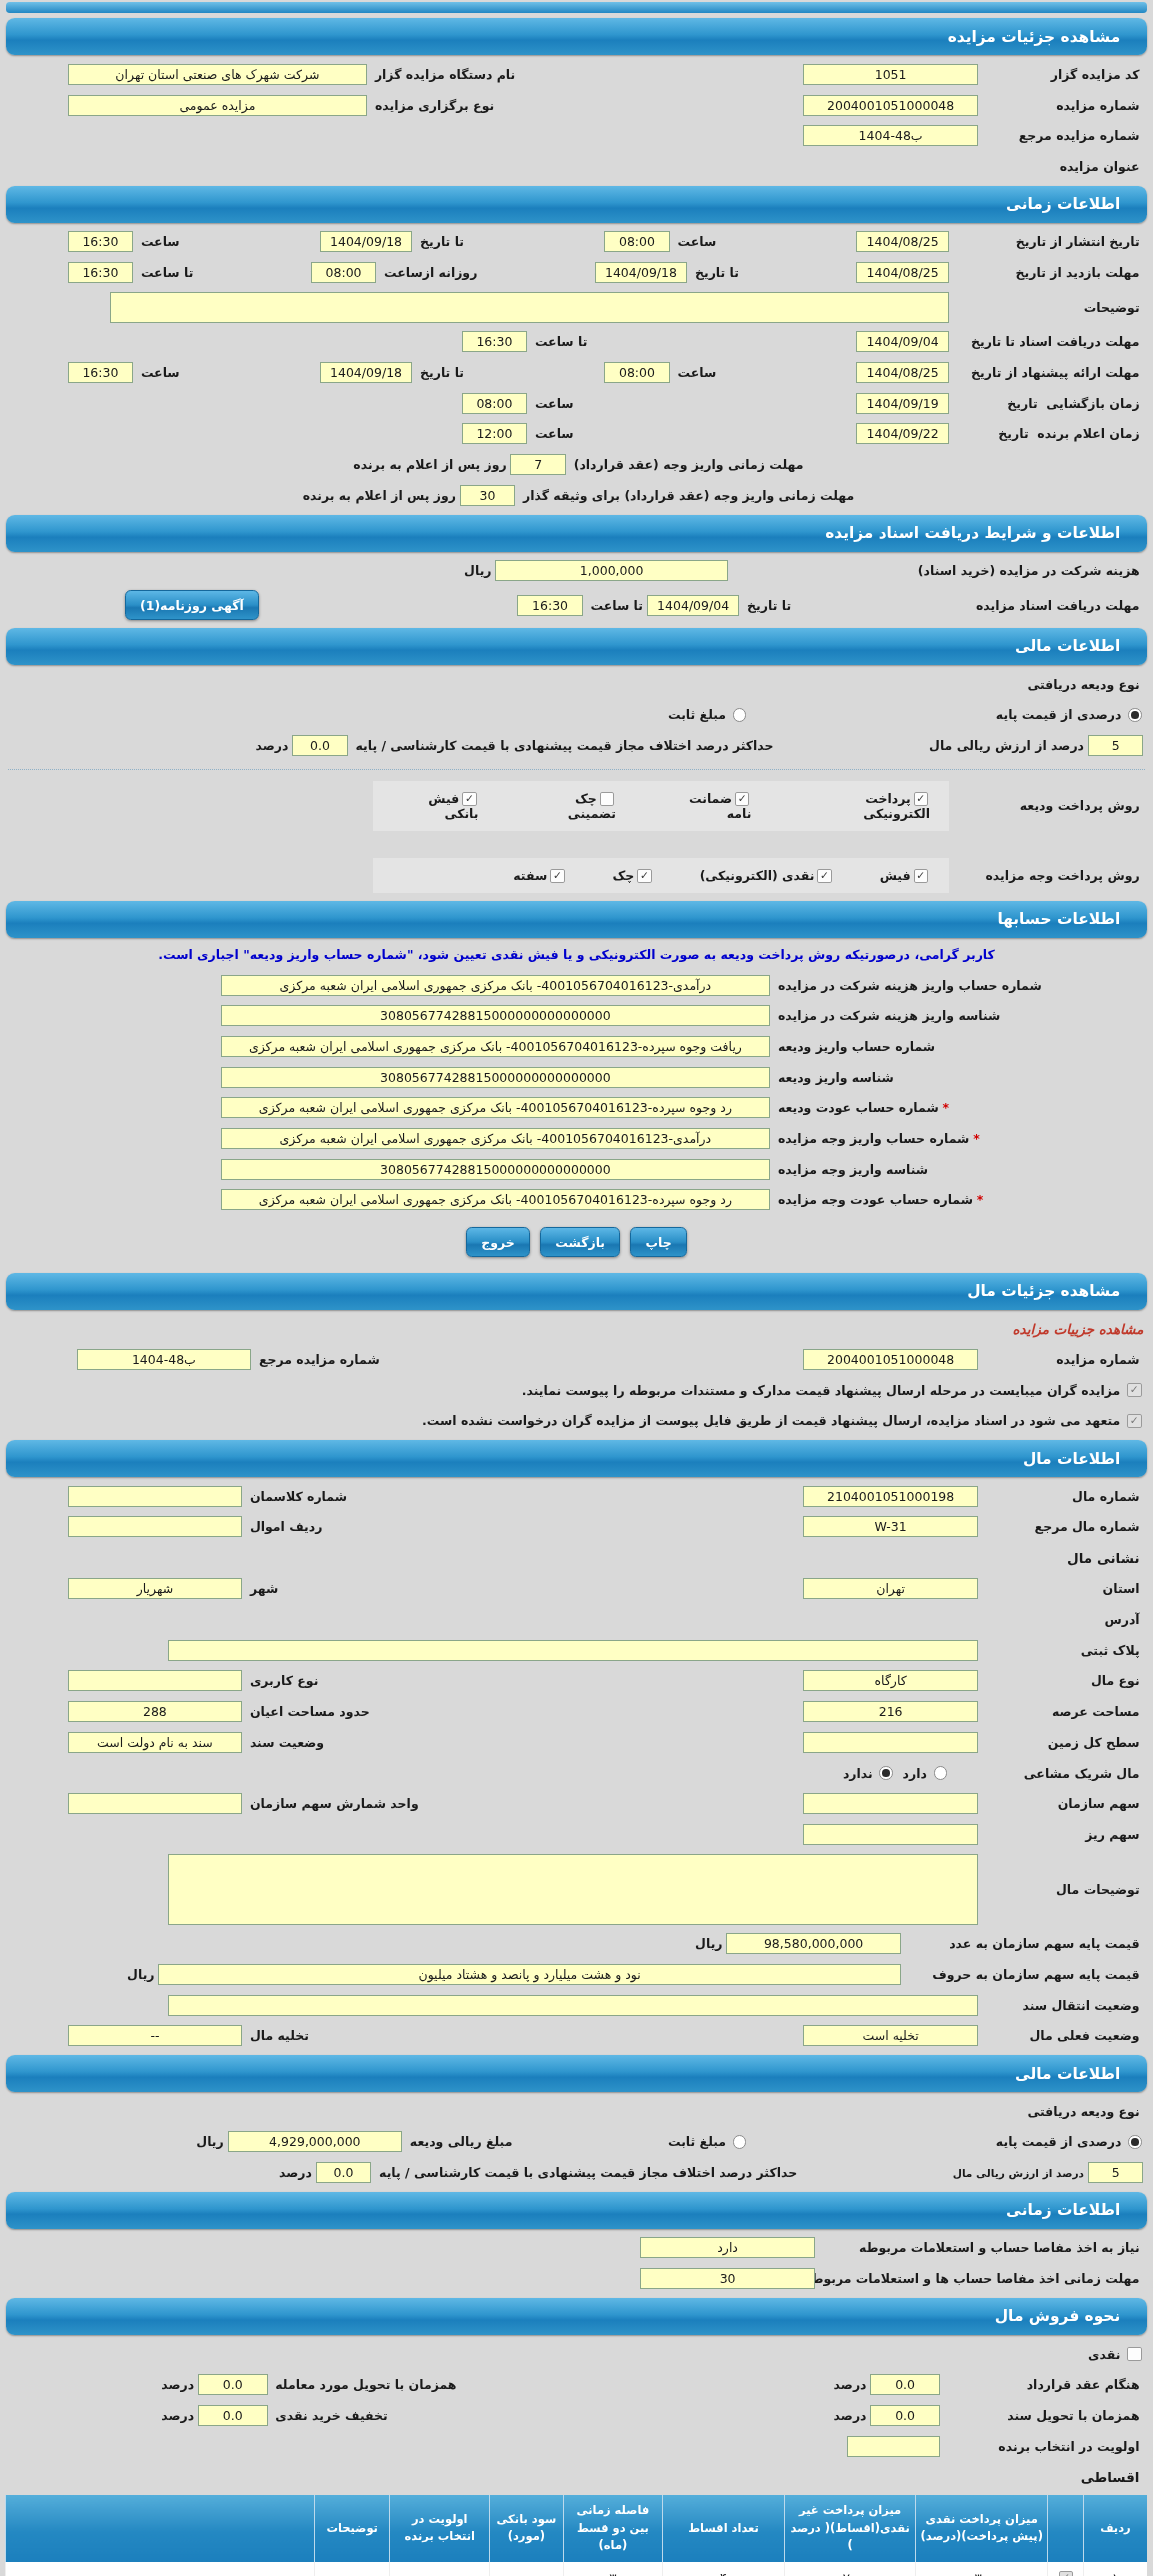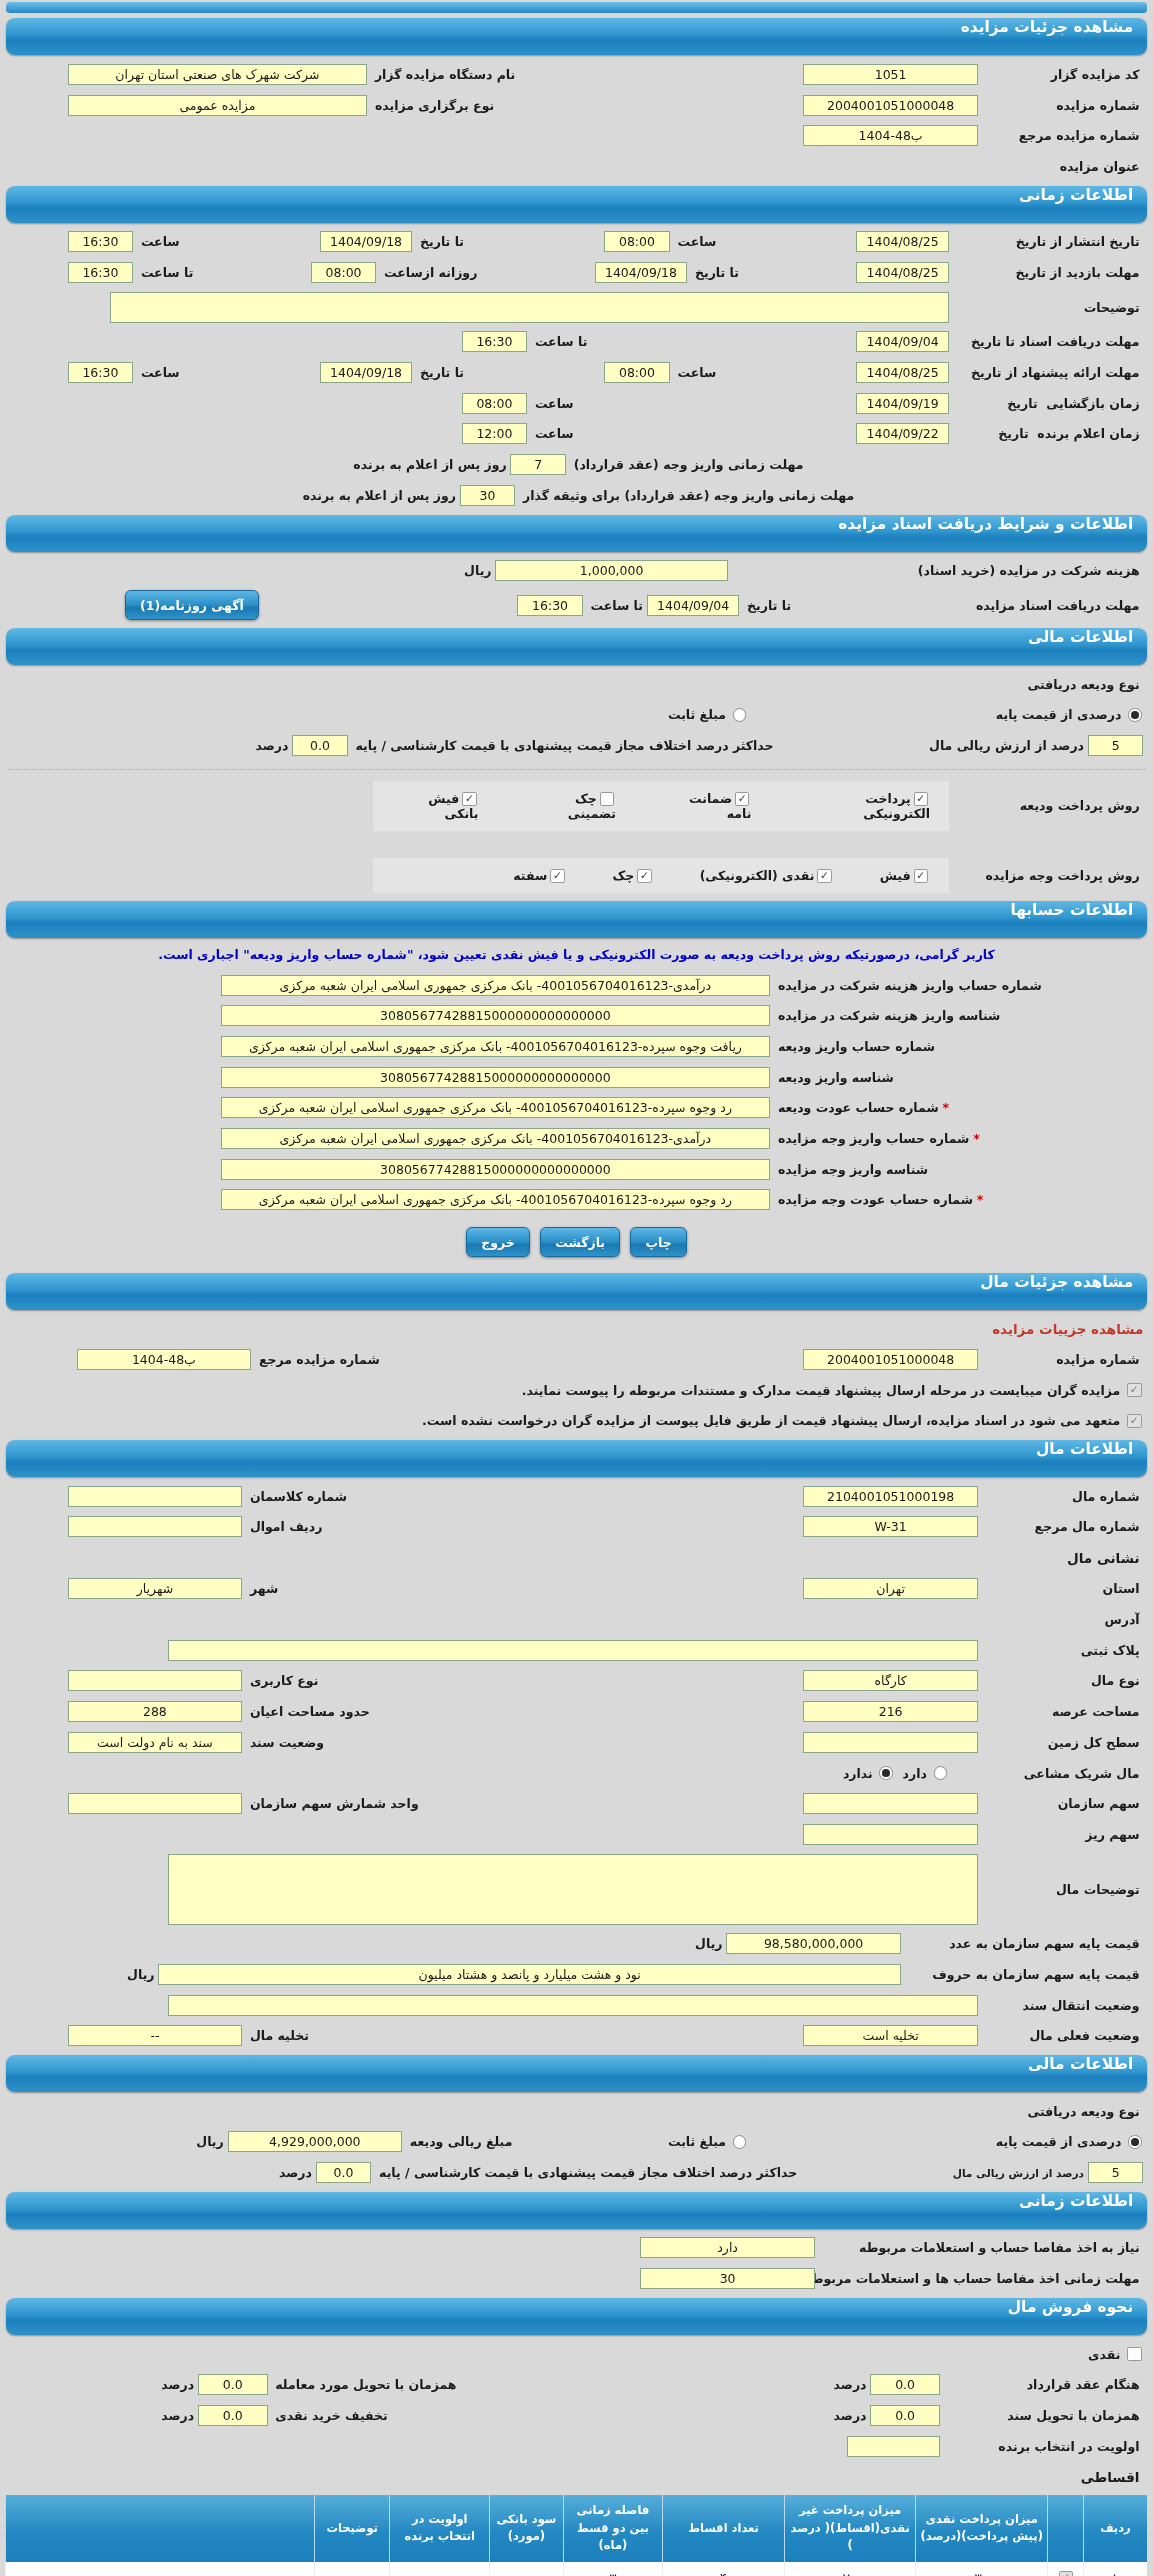--- a/index.html
+++ b/index.html
@@ -2,23 +2,23 @@
 <html lang="fa" dir="rtl"><head>
 <meta charset="utf-8">
 <style>
   html,body{margin:0;padding:0;}
   body{
     width:1153px;min-height:2576px;background:#d9d9d9;direction:rtl;
     font-family:"DejaVu Sans",sans-serif;font-size:12.5px;color:#1a1a1a;
   }
   .topstrip{height:11.5px;margin:1.9px 5.8px 0 5.8px;border-radius:3.8px;
     background:linear-gradient(to bottom,#6fc0e8,#2287c3);}
-  .bar{margin:4.8px 5.8px;height:37px;border-radius:8.7px;display:flex;
+  .bar{margin:4.8px 5.8px;height:37px;border-radius:8.7px;display:flex;align-items:center;
     background:linear-gradient(to bottom,#5fb8e5 0%,#2f96ce 45%,#1b7fbd 60%,#2e93c9 100%);
-    color:#fff;font-weight:bold;font-size:15.4px;padding:0 14px;
+    color:#fff;font-weight:bold;font-size:15.4px;padding:0 27px;
     box-shadow:0 1px 1.9px rgba(0,0,0,.35);}
   .row{display:flex;align-items:center;padding:0 9.6px;margin:7.7px 0;min-height:23px;}
   .row.center{justify-content:center;}
   .lbl{font-weight:bold;white-space:nowrap;padding:0 3.8px 0 7.7px;}
   .lbl.rcol{width:154px;text-align:right;}
   .lbl.rcol2{width:183px;text-align:right;}
   .lbl.wide{width:231px;text-align:right;}
   .sub{font-weight:bold;font-size:13.5px;padding:3.8px 13.5px;margin-left:40px;}
   .fld{background:#ffffc4;border:1px solid #8aa689;height:19px;line-height:19px;
     text-align:center;padding:0 4.8px;white-space:nowrap;overflow:hidden;font-size:12.5px;}
@@ -37,21 +37,21 @@
   .chk.on::before{content:"✓";}
   .chk.dis{background:#e0e0e0;color:#777;}
   .radio{display:inline-block;width:11.5px;height:11.5px;border:1px solid #8a8a8a;border-radius:50%;
     background:#fff;vertical-align:middle;margin:0 1.9px 0 2.9px;position:relative;}
   .radio.on::after{content:"";position:absolute;top:1.9px;left:1.9px;right:1.9px;bottom:1.9px;
     background:#2b2b2b;border-radius:50%;}
   .graybox{background:#e4e4e4;padding:9.6px 19px;display:flex;align-items:center;gap:46px;}
   .dotline{border-top:1.9px dotted #8fb0c6;margin:11.5px 7.7px;}
   .note-blue{color:#0000cc;font-weight:bold;text-align:center;margin:9.6px 0 11.5px 0;}
   .red{color:#d10000;font-weight:bold;}
-  .redlink{color:#c0392b;font-weight:bold;font-size:13.5px;cursor:pointer;}
+  .redlink{color:#c0392b;font-style:italic;font-weight:bold;font-size:13.5px;cursor:pointer;}
   .tbl{width:1142px;margin:5.8px;border-collapse:collapse;}
   .tbl th{background:linear-gradient(to bottom,#55aeda 0%,#2488c2 55%,#1b7fbd 100%);
     color:#fff;font-size:11.5px;font-weight:bold;padding:7.7px 3.8px;border-left:1px solid #bcd9ec;
     vertical-align:middle;line-height:1.5;}
   .tbl td{background:#fff;text-align:center;padding:7.7px 3.8px;border-left:1px solid #eee;
     border-bottom:1px solid #ccc;font-size:13.5px;}
   .smalllbl{font-weight:bold;font-size:10.6px;white-space:nowrap;padding:0 3.8px 0 7.7px;}
 </style>
 </head>
 <body>

